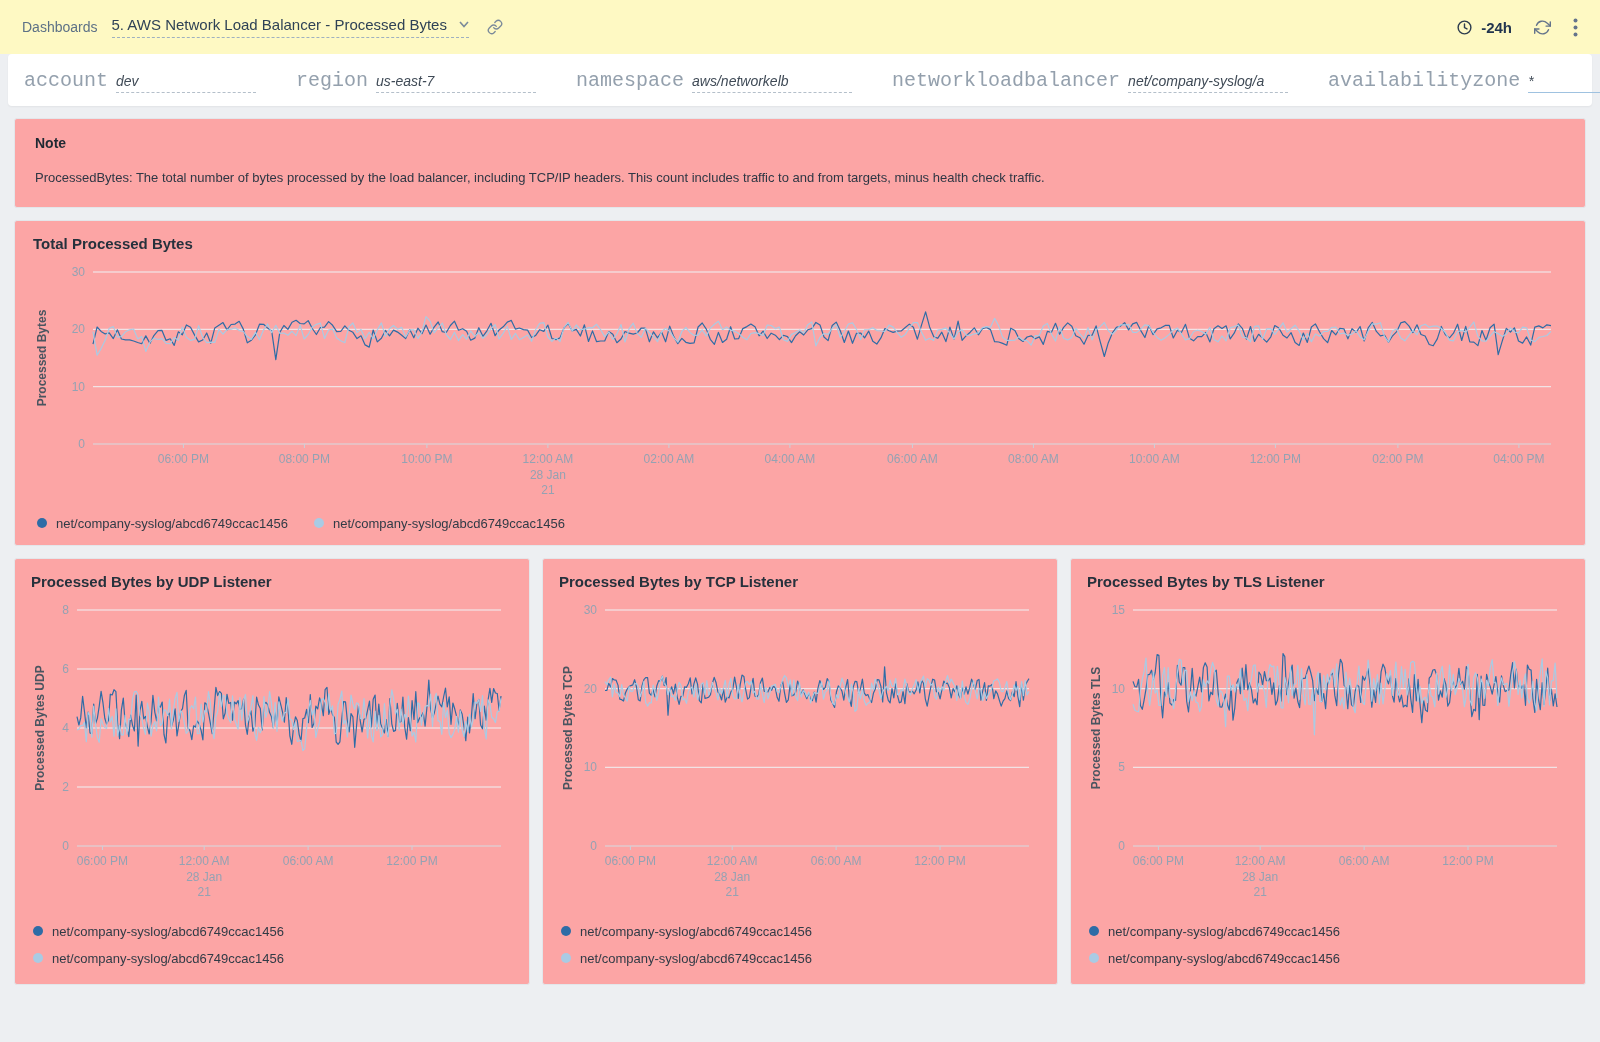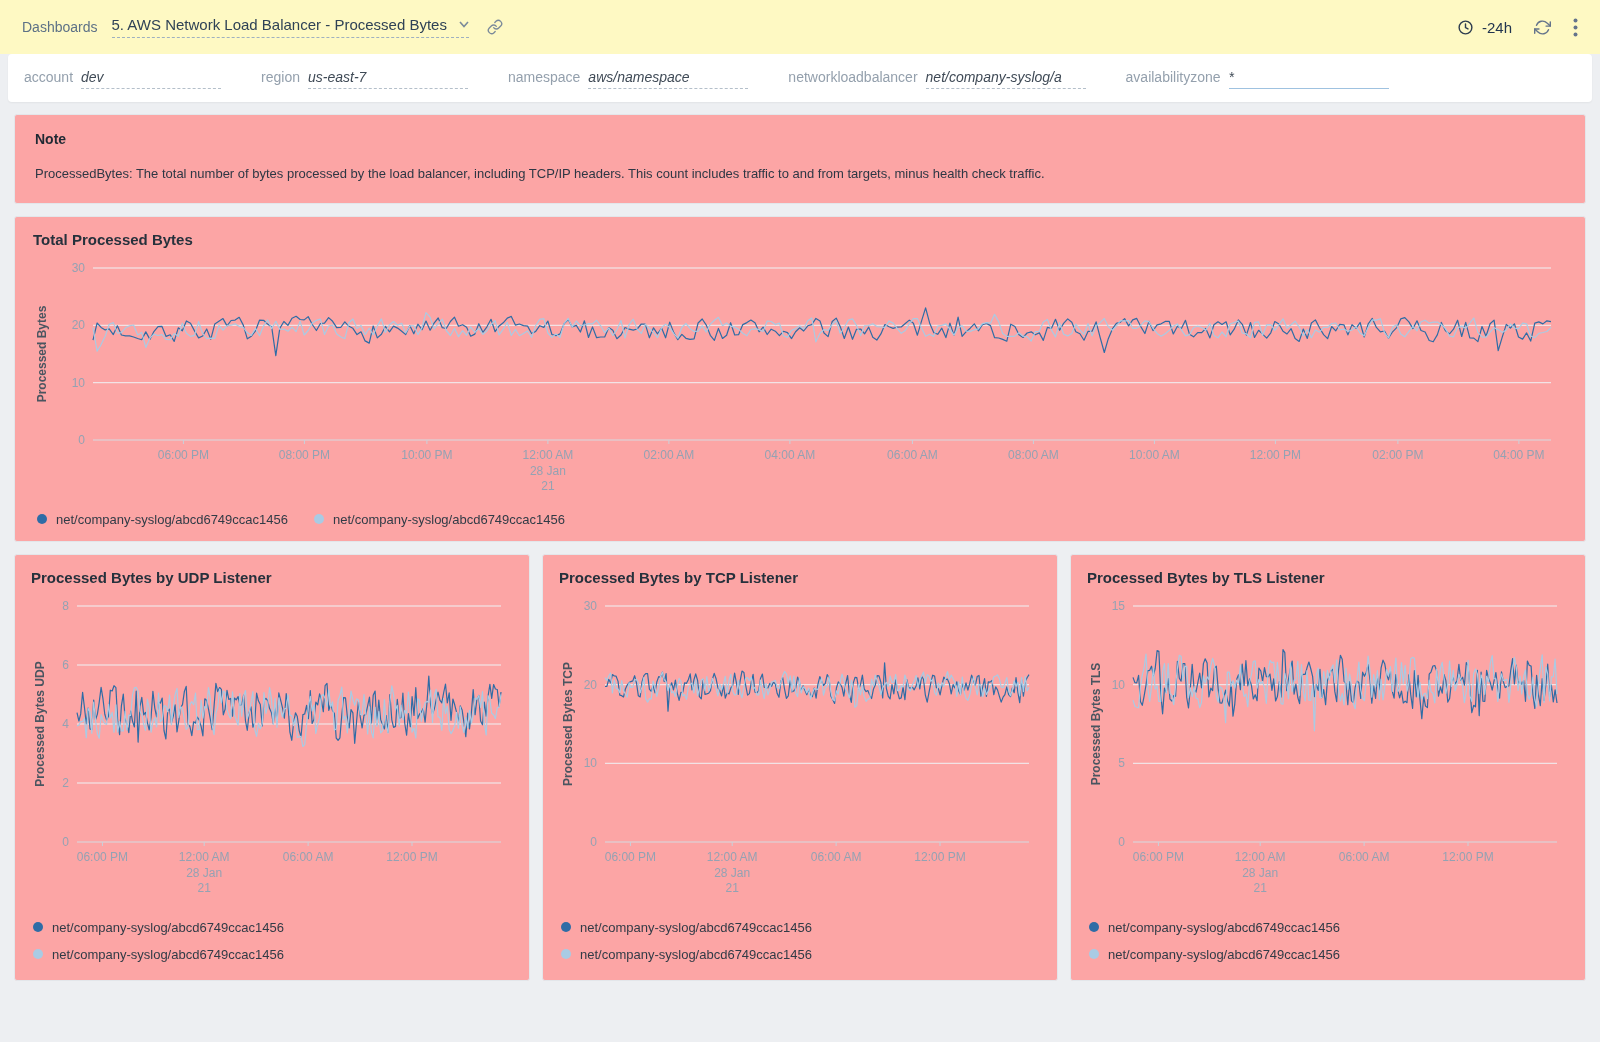--- a/index.html
+++ b/index.html
@@ -10,27 +10,27 @@
     font-family:"Liberation Sans", sans-serif;
     color:#2e3744;
   }
   
   .topbar { display:flex; align-items:center; height:54px; padding:0 22px; gap:10px; background:#fef9c3; }
   .dash-label { color:#5d7186; font-size:14px; cursor:pointer; }
   .title-dd { display:flex; align-items:center; gap:12px; border-bottom:1px dashed #9fb0c0; padding-bottom:4px; margin-left:4px; cursor:pointer; }
   .dash-title { font-size:15px; color:#2f4256; }
   .link-btn { margin-left:8px; display:flex; align-items:center; cursor:pointer; }
   .right-group { margin-left:auto; display:flex; align-items:center; gap:22px; }
-  .time-btn { display:flex; align-items:center; gap:8px; font-weight:normal; color:#22354f; font-size:15px; cursor:pointer; }
+  .time-btn { display:flex; align-items:center; gap:8px; font-weight:bold; color:#22354f; font-size:15px; cursor:pointer; }
   .icon-btn { display:flex; align-items:center; cursor:pointer; }
   
   .filterbar { background:#ffffff; margin:0 8px; border-radius:4px; display:flex; align-items:center;
     padding:15px 16px 13px; gap:40px; box-shadow:0 1px 2px rgba(0,0,0,0.05); }
   .filter-item { display:flex; align-items:baseline; gap:8px; }
-  .f-label { color:#94a0ad; font-size:14px; white-space:nowrap; }
+  .f-label { color:#94a0ad; font-size:20px; white-space:nowrap;font-family:Liberation Mono, monospace; }
   .f-value { color:#3f4a56; font-size:14px; border-bottom:1px dashed #b4bfca; padding-bottom:3px; min-width:140px; cursor:text; white-space:nowrap;font-style:italic; }
   .f-value.wide { min-width:160px; }
   .f-value.solid { border-bottom:1px solid #9fc2e0; }
   
   .card { background:#fca5a5; border:1px solid #e3e6ea; border-radius:3px; }
   .note-card { margin:12px 14px; padding:16px 20px 20px; }
   .note-title { font-size:14px; font-weight:bold; color:#1f2933; margin:0 0 18px; }
   .note-body { font-size:13px; color:#2e3744; margin:0; line-height:1.35; }
   .main-card { margin:0 14px 12px; padding:14px 18px 12px; }
   .chart-title { font-size:15px; font-weight:bold; color:#26313c; margin:0 0 4px; }
@@ -90,21 +90,21 @@
   <div class="filter-item">
     <span class="f-label">account</span>
     <span class="f-value">dev</span>
   </div>
   <div class="filter-item">
     <span class="f-label">region</span>
     <span class="f-value wide">us-east-7</span>
   </div>
   <div class="filter-item">
     <span class="f-label">namespace</span>
-    <span class="f-value wide">aws/namespace</span>
+    <span class="f-value wide">aws/networkelb</span>
   </div>
   <div class="filter-item">
     <span class="f-label">networkloadbalancer</span>
     <span class="f-value wide">net/company-syslog/a</span>
   </div>
   <div class="filter-item">
     <span class="f-label">availabilityzone</span>
     <span class="f-value wide solid">*</span>
   </div>
 </div>

